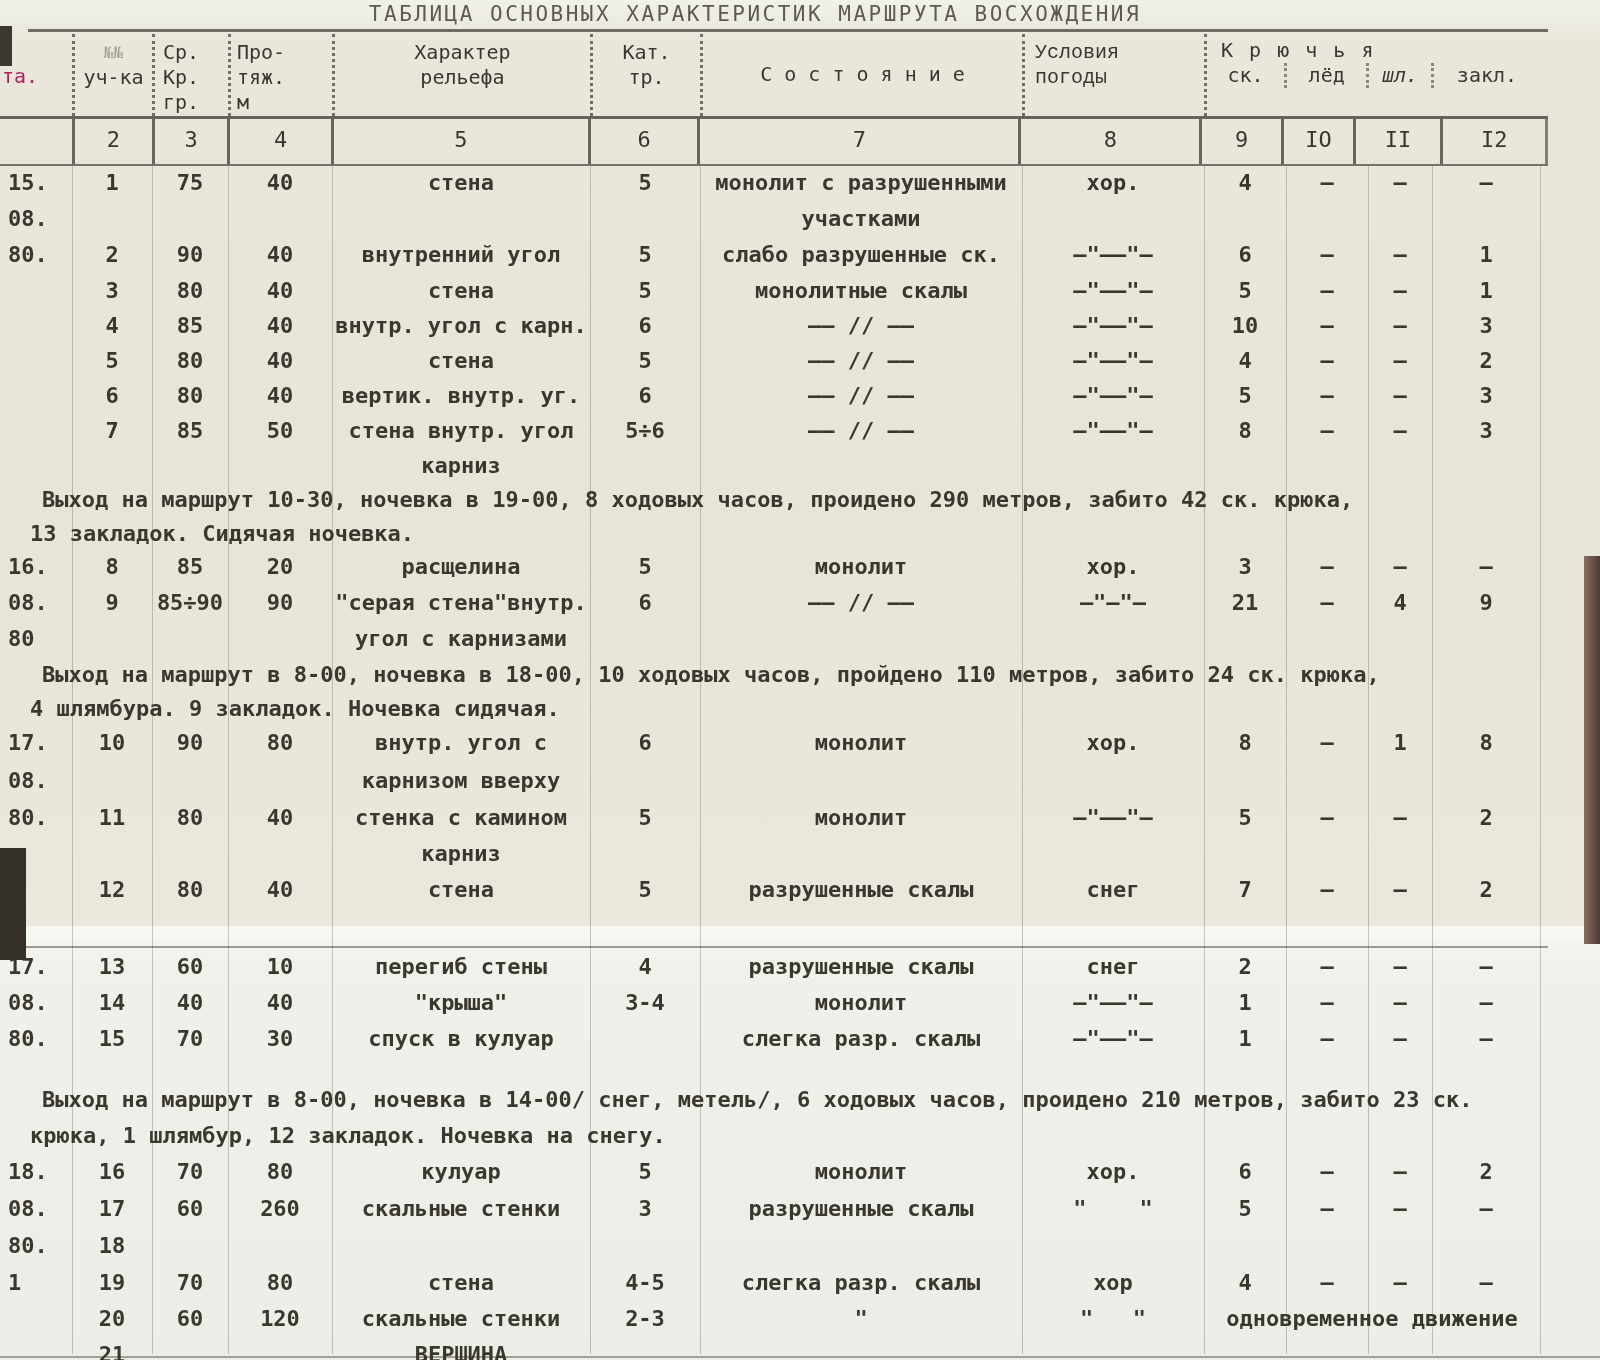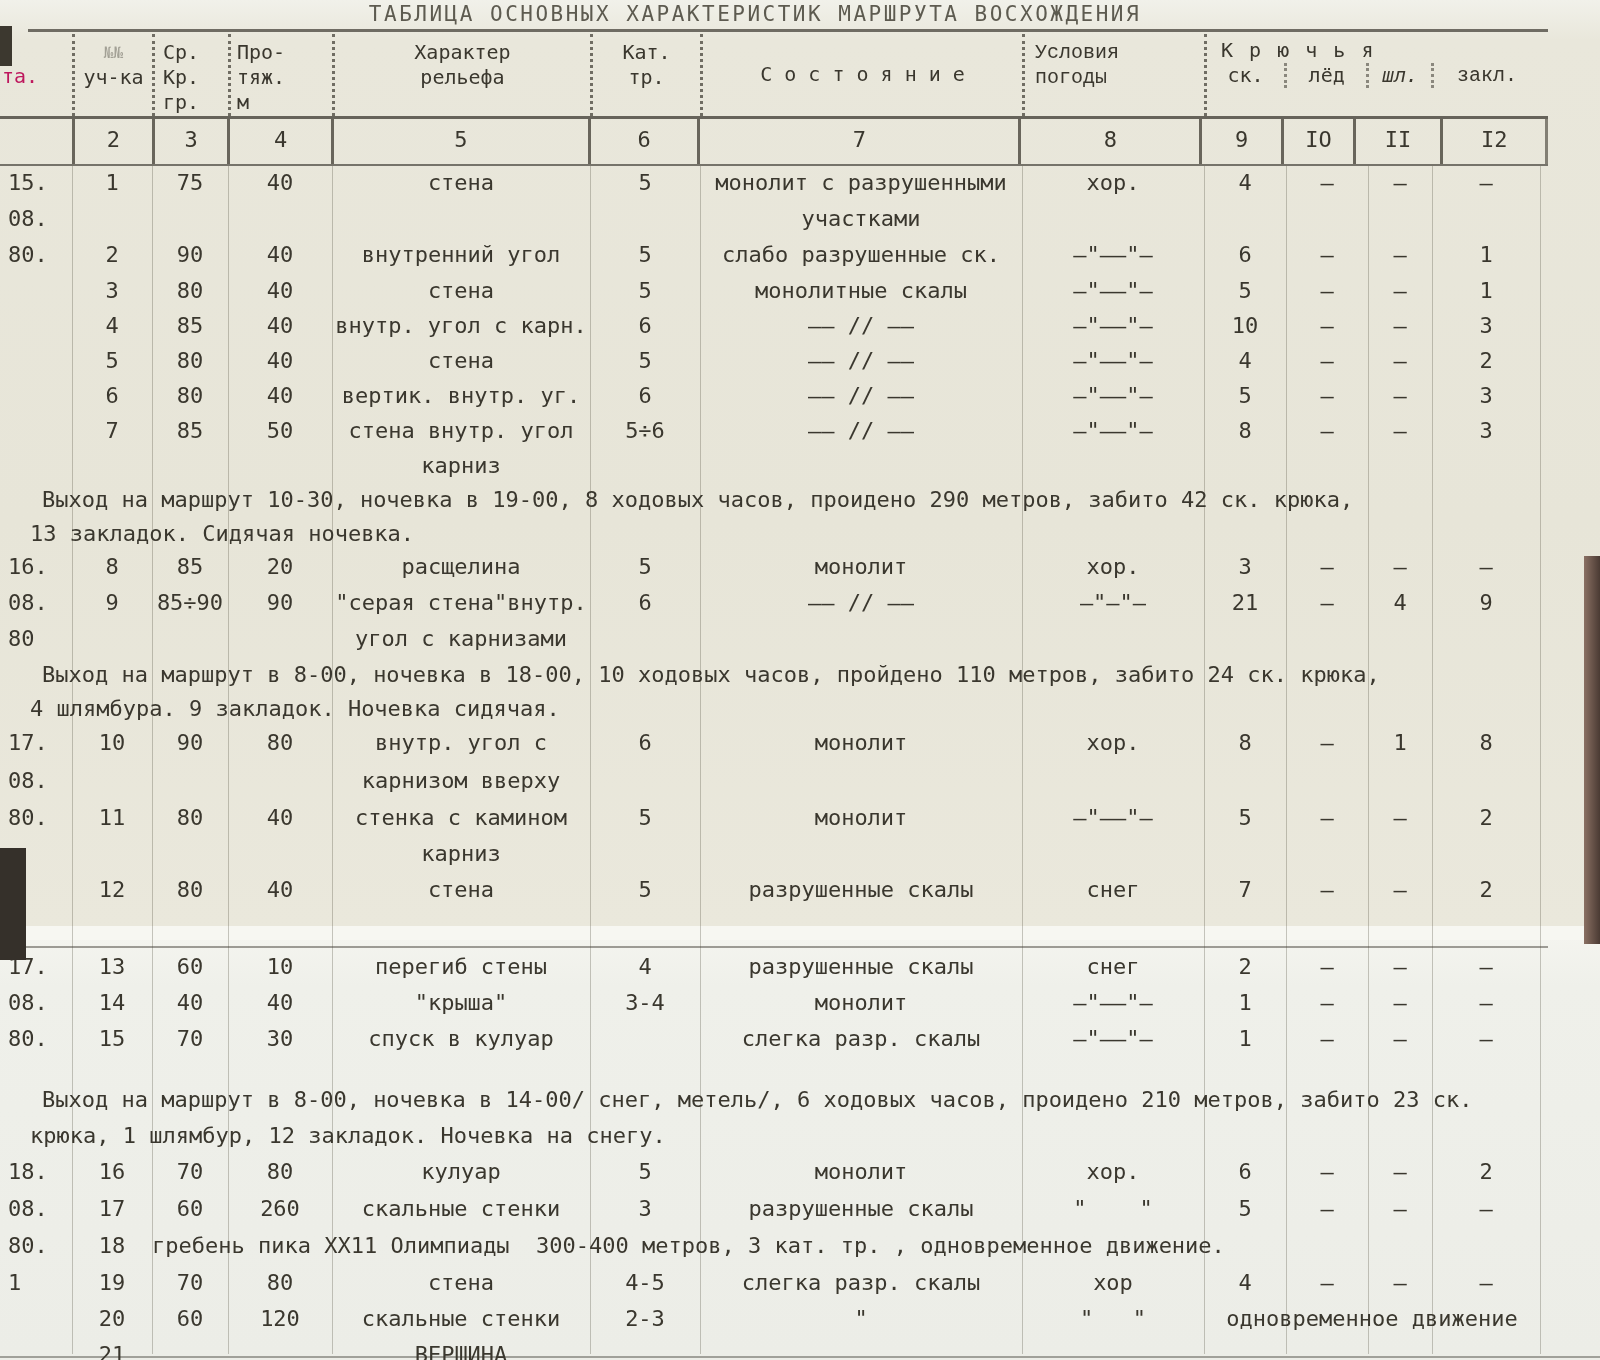--- a/index.html
+++ b/index.html
@@ -47,31 +47,31 @@
   .hc6{width:110px;border-left:3px dotted rgba(60,57,48,.7);text-align:center;}
   .hc7{width:322px;border-left:3px dotted rgba(60,57,48,.7);text-align:center;padding-top:28px;}
   .hc8{width:182px;border-left:3px dotted rgba(60,57,48,.7);padding-left:10px;font-family:Liberation Mono, monospace;}
   .hc9{width:336px;border-left:3px dotted rgba(60,57,48,.7);padding-top:4px;}
   .pit-top{padding-left:14px;letter-spacing:2px;}
   .pit-sub{display:flex;}
   .pit-sub div{text-align:center;}
   .ps1{width:80px;}
   .ps2{width:82px;border-left:3px dotted rgba(60,57,48,.55);}
   .ps3{width:64px;border-left:3px dotted rgba(60,57,48,.55);font-style:italic;}
-  .ps4{width:110px;border-left:3px dotted rgba(60,57,48,.55);font-family:Liberation Mono, monospace;}
+  .ps4{width:110px;border-left:3px dotted rgba(60,57,48,.55);}
   
   .numrow{position:absolute;left:0;top:119px;width:1548px;height:45px;display:flex;z-index:2;
     font-size:22px;line-height:42px;padding-left:72px;box-sizing:border-box;}
   .numrow div{box-sizing:border-box;text-align:center;border-left:3px solid rgba(62,58,48,.75);}
   .numrow div:last-child{border-right:3px solid rgba(62,58,48,.6);}
   .wc2{width:80px}.wc3{width:76px}.wc4{width:104px}.wc5{width:258px}.wc6{width:110px}
   .wc7{width:322px}.wc8{width:182px}.wc9{width:82px}.wc10{width:72px}.wc11{width:88px}.wc12{width:108px}
   
   #tbody{position:absolute;left:0;top:170px;width:1600px;z-index:2;font-size:22px;}
-  .line{display:flex;align-items:flex-start;white-space:pre;}
+  .line{display:flex;align-items:flex-start;white-space:pre;font-weight:bold;}
   .line>div{box-sizing:border-box;overflow:visible;}
   .c-d{width:72px;padding-left:8px;}
   .c-n{width:80px;text-align:center;}
   .c-g{width:76px;text-align:center;}
   .c-l{width:104px;text-align:center;}
   .c-rel{width:258px;text-align:center;}
   .c-cat{width:110px;text-align:center;}
   .c-cond{width:322px;text-align:center;}
   .c-w{width:182px;text-align:center;}
   .c-sk{width:82px;text-align:center;}
@@ -190,17 +190,17 @@
     <div class="line" style="height: 36px;"><div class="c-d">80.</div><div class="c-n">11</div><div class="c-g">80</div><div class="c-l">40</div><div class="c-rel">стенка с камином</div><div class="c-cat">5</div><div class="c-cond">монолит</div><div class="c-w">–"——"–</div><div class="c-sk">5</div><div class="c-ice">–</div><div class="c-bolt">–</div><div class="c-nut">2</div></div>
     <div class="line" style="height: 36px;"><div class="c-d"></div><div class="c-n"></div><div class="c-g"></div><div class="c-l"></div><div class="c-rel">карниз</div><div class="c-cat"></div><div class="c-cond"></div><div class="c-w"></div><div class="c-sk"></div><div class="c-ice"></div><div class="c-bolt"></div><div class="c-nut"></div></div>
     <div class="line" style="height: 36px;"><div class="c-d"></div><div class="c-n">12</div><div class="c-g">80</div><div class="c-l">40</div><div class="c-rel">стена</div><div class="c-cat">5</div><div class="c-cond">разрушенные скалы</div><div class="c-w">снег</div><div class="c-sk">7</div><div class="c-ice">–</div><div class="c-bolt">–</div><div class="c-nut">2</div></div>
     <div class="line" style="height: 36px; margin-top: 41px;"><div class="c-d">17.</div><div class="c-n">13</div><div class="c-g">60</div><div class="c-l">10</div><div class="c-rel">перегиб стены</div><div class="c-cat">4</div><div class="c-cond">разрушенные скалы</div><div class="c-w">снег</div><div class="c-sk">2</div><div class="c-ice">–</div><div class="c-bolt">–</div><div class="c-nut">–</div></div>
     <div class="line" style="height: 36px;"><div class="c-d">08.</div><div class="c-n">14</div><div class="c-g">40</div><div class="c-l">40</div><div class="c-rel">"крыша"</div><div class="c-cat">3-4</div><div class="c-cond">монолит</div><div class="c-w">–"——"–</div><div class="c-sk">1</div><div class="c-ice">–</div><div class="c-bolt">–</div><div class="c-nut">–</div></div>
     <div class="line" style="height: 36px;"><div class="c-d">80.</div><div class="c-n">15</div><div class="c-g">70</div><div class="c-l">30</div><div class="c-rel">спуск в кулуар</div><div class="c-cat"></div><div class="c-cond">слегка разр. скалы</div><div class="c-w">–"——"–</div><div class="c-sk">1</div><div class="c-ice">–</div><div class="c-bolt">–</div><div class="c-nut">–</div></div>
     <div class="line note-line" style="height: 36px; margin-top: 25px; padding-left: 42px;">Выход на маршрут в 8-00, ночевка в 14-00/ снег, метель/, 6 ходовых часов, проидено 210 метров, забито 23 ск.</div>
     <div class="line note-line" style="height: 36px; padding-left: 30px;">крюка, 1 шлямбур, 12 закладок. Ночевка на снегу.</div>
     <div class="line" style="height: 37px;"><div class="c-d">18.</div><div class="c-n">16</div><div class="c-g">70</div><div class="c-l">80</div><div class="c-rel">кулуар</div><div class="c-cat">5</div><div class="c-cond">монолит</div><div class="c-w">хор.</div><div class="c-sk">6</div><div class="c-ice">–</div><div class="c-bolt">–</div><div class="c-nut">2</div></div>
     <div class="line" style="height: 37px;"><div class="c-d">08.</div><div class="c-n">17</div><div class="c-g">60</div><div class="c-l">260</div><div class="c-rel">скальные стенки</div><div class="c-cat">3</div><div class="c-cond">разрушенные скалы</div><div class="c-w">"    "</div><div class="c-sk">5</div><div class="c-ice">–</div><div class="c-bolt">–</div><div class="c-nut">–</div></div>
-    <div class="line" style="height: 37px;"><div class="c-d">80.</div><div class="c-n">18</div><div class="c-span">гребень пика ХХ11 Олимпиады  300-400 метров, 3 кат. тр. , одновременное движение.</div></div>
+    <div class="line" style="height: 37px;"><div class="c-d">80.</div><div class="c-n">18</div></div>
     <div class="line" style="height: 36px;"><div class="c-d">1</div><div class="c-n">19</div><div class="c-g">70</div><div class="c-l">80</div><div class="c-rel">стена</div><div class="c-cat">4-5</div><div class="c-cond">слегка разр. скалы</div><div class="c-w">хор</div><div class="c-sk">4</div><div class="c-ice">–</div><div class="c-bolt">–</div><div class="c-nut">–</div></div>
     <div class="line" style="height: 36px;"><div class="c-d"></div><div class="c-n">20</div><div class="c-g">60</div><div class="c-l">120</div><div class="c-rel">скальные стенки</div><div class="c-cat">2-3</div><div class="c-cond">"</div><div class="c-w">"   "</div><div class="c-span-right">одновременное движение</div></div>
     <div class="line" style="height: 20px;"><div class="c-d"></div><div class="c-n">21</div><div class="c-g"></div><div class="c-l"></div><div class="c-rel">ВЕРШИНА</div><div class="c-cat"></div><div class="c-cond"></div><div class="c-w"></div><div class="c-sk"></div><div class="c-ice"></div><div class="c-bolt"></div><div class="c-nut"></div></div>
   </div>
 
 </body></html>

